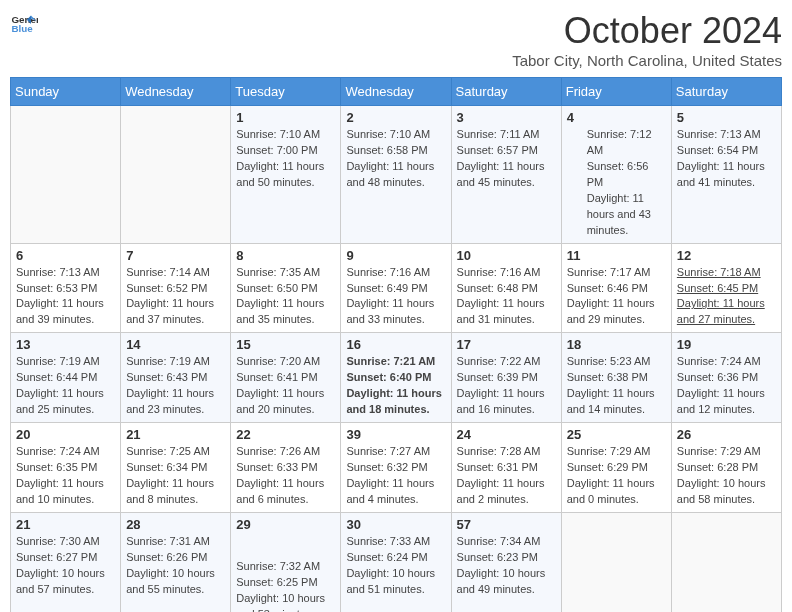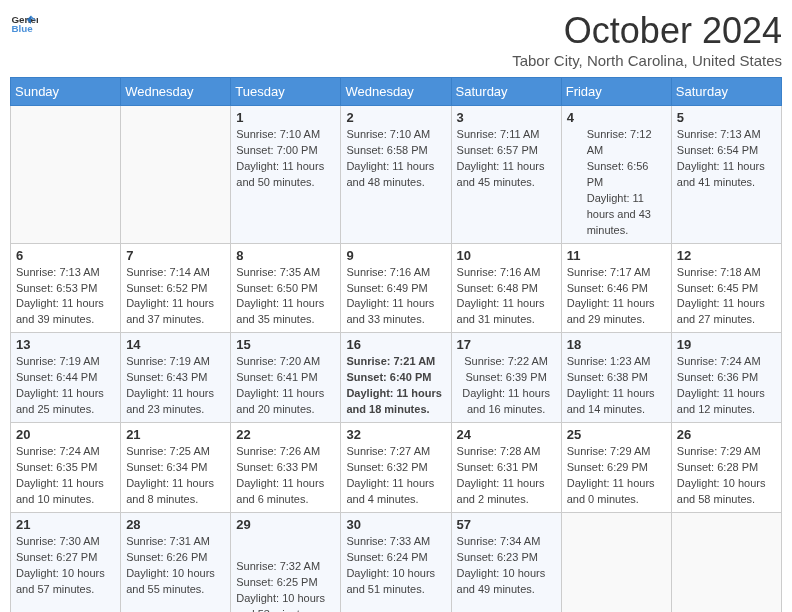--- a/index.html
+++ b/index.html
@@ -175,21 +175,21 @@
 Daylight: 11 hours and 31 minutes.</div>
         </td>
         <td>
           <div class="day-number">11</div>
           <div class="day-info" style="white-space: pre-line;">Sunrise: 7:17 AM
 Sunset: 6:46 PM
 Daylight: 11 hours and 29 minutes.</div>
         </td>
         <td>
           <div class="day-number">12</div>
-          <div class="day-info" style="white-space: pre-line;">Sunrise: 7:18 AM
+          <div class="day-info" style="white-space: pre-line; text-decoration: underline;">Sunrise: 7:18 AM
 Sunset: 6:45 PM
 Daylight: 11 hours and 27 minutes.</div>
         </td>
       </tr>
       <tr>
         <td>
           <div class="day-number">13</div>
           <div class="day-info" style="white-space: pre-line;">Sunrise: 7:19 AM
 Sunset: 6:44 PM
 Daylight: 11 hours and 25 minutes.</div>
@@ -207,27 +207,27 @@
 Daylight: 11 hours and 20 minutes.</div>
         </td>
         <td>
           <div class="day-number">16</div>
           <div class="day-info" style="white-space: pre-line; font-weight: bold;">Sunrise: 7:21 AM
 Sunset: 6:40 PM
 Daylight: 11 hours and 18 minutes.</div>
         </td>
         <td>
           <div class="day-number">17</div>
-          <div class="day-info" style="white-space: pre-line; text-align: center;">Sunrise: 7:22 AM
+          <div class="day-info" style="white-space: pre-line;">Sunrise: 7:22 AM
 Sunset: 6:39 PM
 Daylight: 11 hours and 16 minutes.</div>
         </td>
         <td>
           <div class="day-number">18</div>
-          <div class="day-info" style="white-space: pre-line;">Sunrise: 1:23 AM
+          <div class="day-info" style="white-space: pre-line;">Sunrise: 5:23 AM
 Sunset: 6:38 PM
 Daylight: 11 hours and 14 minutes.</div>
         </td>
         <td>
           <div class="day-number">19</div>
           <div class="day-info" style="white-space: pre-line;">Sunrise: 7:24 AM
 Sunset: 6:36 PM
 Daylight: 11 hours and 12 minutes.</div>
         </td>
       </tr>
@@ -244,21 +244,21 @@
 Sunset: 6:34 PM
 Daylight: 11 hours and 8 minutes.</div>
         </td>
         <td>
           <div class="day-number">22</div>
           <div class="day-info" style="white-space: pre-line;">Sunrise: 7:26 AM
 Sunset: 6:33 PM
 Daylight: 11 hours and 6 minutes.</div>
         </td>
         <td>
-          <div class="day-number">32</div>
+          <div class="day-number">39</div>
           <div class="day-info" style="white-space: pre-line;">Sunrise: 7:27 AM
 Sunset: 6:32 PM
 Daylight: 11 hours and 4 minutes.</div>
         </td>
         <td>
           <div class="day-number">24</div>
           <div class="day-info" style="white-space: pre-line;">Sunrise: 7:28 AM
 Sunset: 6:31 PM
 Daylight: 11 hours and 2 minutes.</div>
         </td>

